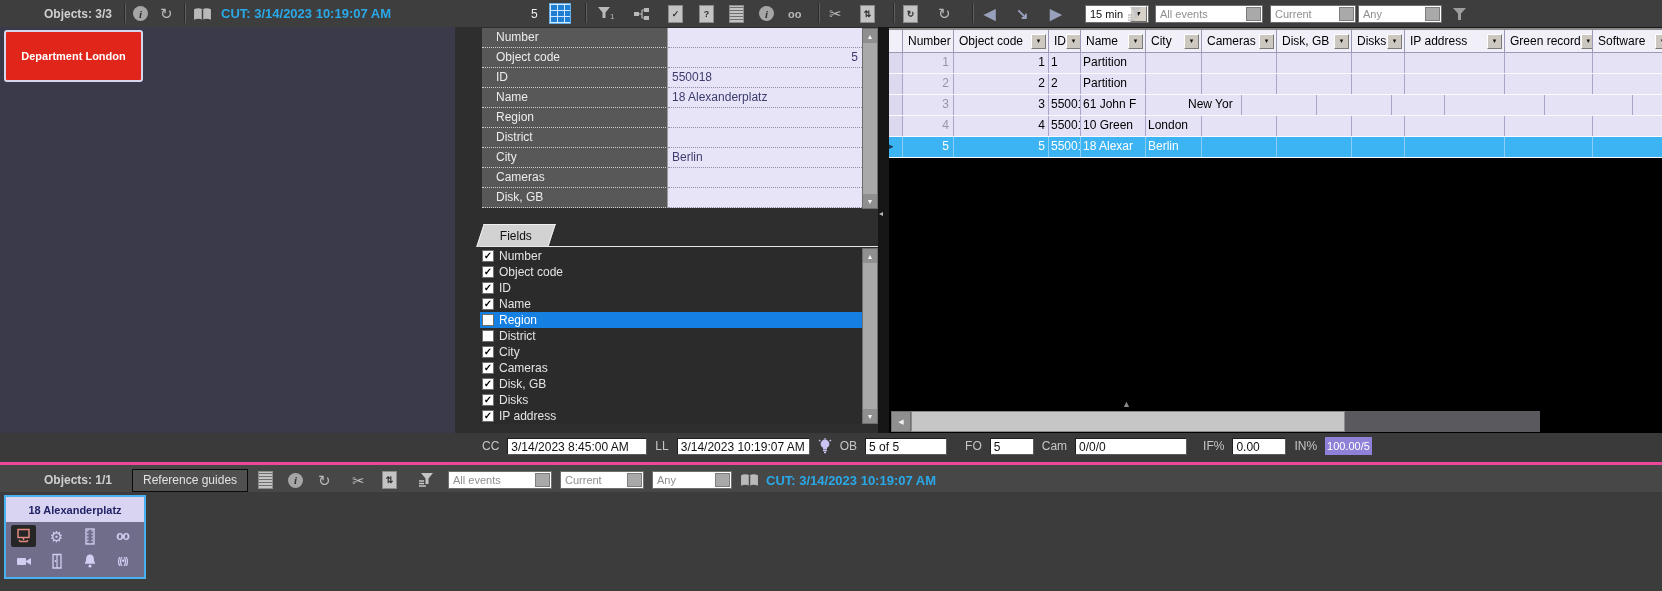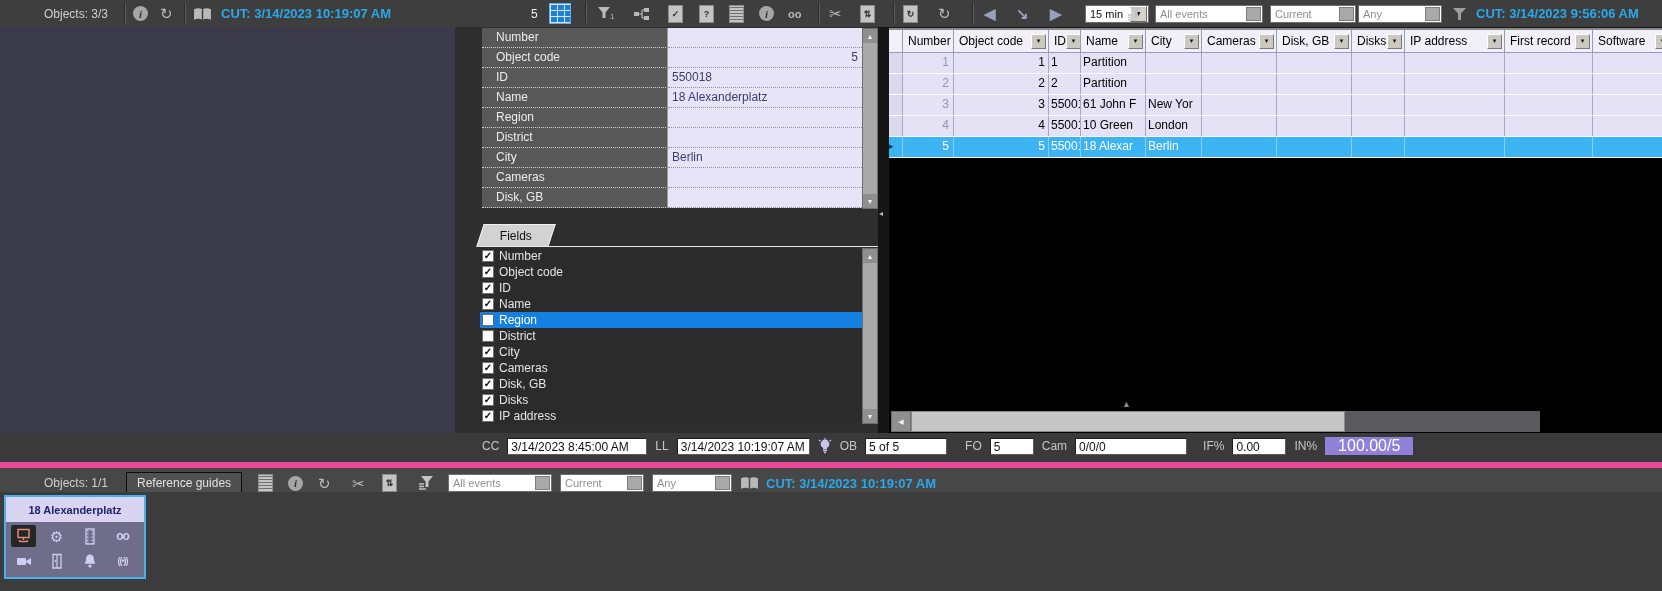--- a/index.html
+++ b/index.html
@@ -3,24 +3,24 @@
 <meta charset="utf-8">
 <style>
   html,body{margin:0;padding:0;background:#000;}
   #app{position:relative;width:1662px;height:591px;overflow:hidden;background:#000;
        font-family:"Liberation Sans",sans-serif;-webkit-font-smoothing:none;}
   .abs{position:absolute;}
 
   
   .toolbar{position:absolute;left:0;width:1662px;background:#3e3e3e;}
   #top-toolbar{top:0;height:27px;border-bottom:1px solid #191919;}
-  #bottom-toolbar{top:462px;height:30px;background:#474747;border-top:6px solid #ec4899;}
+  #bottom-toolbar{top:462px;height:30px;background:#474747;border-top:3px solid #ec4899;}
   .tt{position:absolute;display:flex;align-items:center;height:27px;top:0;}
   .bt{position:absolute;display:flex;align-items:center;height:30px;top:0;}
-  .lbl{font-size:12px;color:#cfcfcf;white-space:nowrap;}
+  .lbl{font-size:12px;color:#cfcfcf;white-space:nowrap;font-weight:bold;}
   .cut{font-size:13px;font-weight:bold;color:#2aa9e9;white-space:nowrap;}
   .count{font-size:12px;color:#f0f0f0;}
   .sep{position:absolute;top:3px;height:20px;width:0;border-left:1px solid #2b2b2b;border-right:1px solid #5e5e5e;}
 
   .cinfo{width:15px;height:15px;border-radius:50%;background:#a6a6a6;color:#333;
          font:italic bold 11px "Liberation Serif",serif;display:flex;align-items:center;justify-content:center;}
   .gchar{color:#b9b9b9;font-size:15px;line-height:15px;}
   .arrowch{color:#98a0bc;font-size:15px;font-weight:bold;line-height:15px;}
   .doc{width:13px;height:16px;background:#c4c4c4;border:1px solid #8b8b8b;position:relative;
        display:flex;align-items:center;justify-content:center;font-size:9px;font-weight:bold;color:#2e2e2e;}
@@ -104,21 +104,21 @@
   #hsb-thumb{position:absolute;height:21px;background:#c6c6c6;border:1px solid #8a8a8a;box-sizing:border-box;}
   #hsb-track{position:absolute;height:21px;background:#59595e;}
   #hsb-grip{position:absolute;font-size:9px;color:#8a8a8a;}
 
   
   #status-strip{left:0;top:433px;width:1662px;height:29px;background:#3a3a3a;}
   #status-bar{position:absolute;left:482px;top:4px;display:flex;align-items:center;gap:8px;}
   .st-lbl{font-size:12px;color:#c6c6c6;white-space:nowrap;}
   .st-field{height:17px;background:#fff;border:1px solid;border-color:#1e1e1e #5a5a5a #5a5a5a #1e1e1e;
             font-size:12px;color:#111;line-height:16px;padding:0 3px;box-sizing:border-box;white-space:nowrap;overflow:hidden;}
-  .st-badge{height:18px;background:#8f80d8;color:#fff;font-size:16px;line-height:18px;padding:0 13px;white-space:nowrap;}
+  .st-badge{height:18px;background:#8f80d8;color:#fff;font-size:11px;line-height:18px;padding:0 2px;white-space:nowrap;}
 
   
   #bottom-area{left:0;top:492px;width:1662px;height:99px;background:#3c3c3c;}
   #object-card{position:absolute;left:4px;top:3px;width:138px;height:80px;border:2px solid #49b1ef;background:#6f6d8a;}
   .card-title{height:25px;background:#d8d4f2;color:#222266;font-size:11px;font-weight:bold;
               display:flex;align-items:center;justify-content:center;white-space:nowrap;overflow:hidden;}
   .ic-row{display:flex;padding-left:5px;margin-top:3px;gap:8px;}
   .ic{width:25px;height:22px;display:flex;align-items:center;justify-content:center;color:#d2cdf2;}
   .ic.sel{background:#262626;border-radius:2px;}
   .ic .tch{font-size:15px;line-height:15px;}
@@ -239,27 +239,25 @@
       <span class="combo" style="width:84px">
         <span class="txt">Any</span>
           <span class="sq"></span>
       </span>
     </div>
     <div class="tt" style="left:1452px">
       <svg width="15" height="14" viewBox="0 0 15 14">
           <path d="M1 1 H14 L9 6.5 V13 H6 V6.5 Z" fill="#9d9d9d"></path>
         </svg>
     </div>
-    <div class="tt" style="left:1476px">
-        <span class="cut">CUT: 3/14/2023 9:56:06 AM</span>
-      </div>
   </div>
 
   <div id="left-panel" class="abs">
     <div id="department-cards">
+        <div class="dept-card">Department London</div>
       </div>
   </div>
 
   <div id="middle-panel" class="abs">
     <div id="prop-grid">
         <div class="prow">
           <div class="plabel">Number</div>
           <div class="pvalue"></div>
         </div>
         <div class="prow">
@@ -391,21 +389,21 @@
         </div>
         <div class="th" style="width: 53px;">
           <span>Disks</span>
           <span class="fbtn">▾</span>
         </div>
         <div class="th" style="width: 100px;">
           <span>IP address</span>
           <span class="fbtn">▾</span>
         </div>
         <div class="th" style="width: 88px;">
-          <span>First record</span>
+          <span>Green record</span>
           <span class="fbtn">▾</span>
         </div>
         <div class="th" style="width: 80px;">
           <span>Software</span>
           <span class="fbtn">▾</span>
         </div>
       </div>
     <div id="tbody">
         <div class="trow">
           <div class="td rowhead" style="width: 14px;"></div>
@@ -434,21 +432,21 @@
           <div class="td" style="width: 100px;"></div>
           <div class="td" style="width: 88px;"></div>
           <div class="td" style="width: 80px;"></div>
         </div>
         <div class="trow">
           <div class="td rowhead" style="width: 14px;"></div>
           <div class="td numcell" style="width: 51px;">3</div>
           <div class="td ralign" style="width: 95px;">3</div>
           <div class="td" style="width: 32px;">55001</div>
           <div class="td" style="width: 65px;">61 John F</div>
-          <div class="td" style="width: 56px;">New Yor</div>
+          <div class="td" style="width: 56px; margin-left: 40px;">New Yor</div>
           <div class="td" style="width: 75px;"></div>
           <div class="td" style="width: 75px;"></div>
           <div class="td" style="width: 53px;"></div>
           <div class="td" style="width: 100px;"></div>
           <div class="td" style="width: 88px;"></div>
           <div class="td" style="width: 80px;"></div>
         </div>
         <div class="trow">
           <div class="td rowhead" style="width: 14px;"></div>
           <div class="td numcell" style="width: 51px;">4</div>
@@ -508,21 +506,21 @@
       <span class="st-field" style="width:54px">0.00</span>
       <span class="st-lbl">IN%</span>
       <span class="st-badge">100.00/5</span>
     </div>
   </div>
 
   <div id="bottom-toolbar" class="toolbar">
     <div class="bt" style="left:44px">
         <span class="lbl">Objects: 1/1</span>
       </div>
-    <div class="bt" style="left:126px">
+    <div class="bt" style="left:132px">
         <span class="refbtn">Reference guides</span>
       </div>
     <div class="bt" style="left:258px">
         <span class="doc lines"></span>
       </div>
     <div class="bt" style="left:288px">
         <span class="cinfo">i</span>
       </div>
     <div class="bt" style="left:318px">
         <span class="gchar">↻</span>

